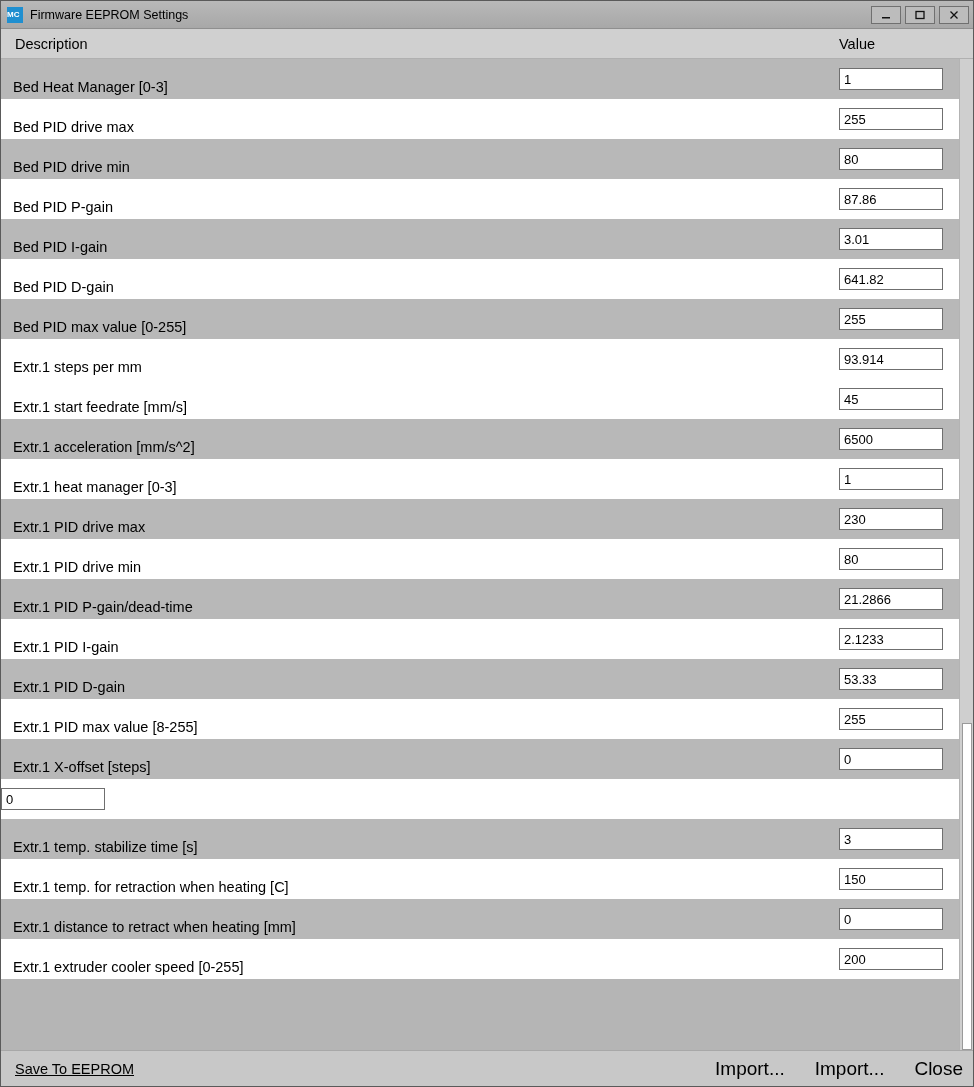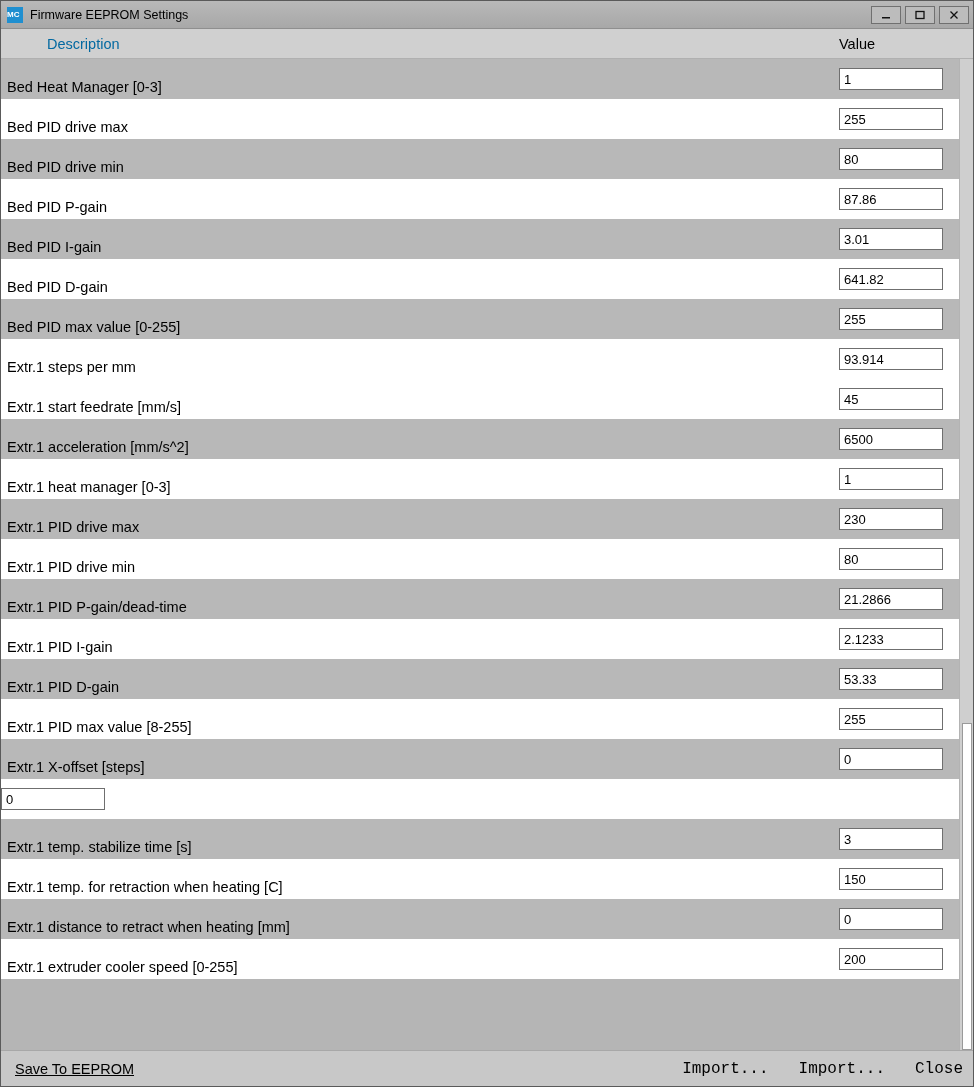--- a/index.html
+++ b/index.html
@@ -79,22 +79,21 @@
     border-bottom: 1px solid #b0b0b0;
     display: flex;
     align-items: center;
     flex: 0 0 auto;
     box-sizing: border-box;
   }
   .header-desc {
     flex: 1 1 auto;
     padding-left: 14px;
     font-size: 14.5px;
-    color: #0369a1;
-    margin-left: 32px;
+    color: #000000;
   }
   .header-value {
     width: 120px;
     font-size: 14.5px;
     color: #000;
   }
   .header-spacer {
     width: 14px;
   }
   
@@ -112,21 +111,21 @@
   .row {
     height: 40px;
     display: flex;
     align-items: center;
     box-sizing: border-box;
   }
   .row.even { background: #b8b8b8; }
   .row.odd  { background: #ffffff; }
   .row-label {
     flex: 1 1 auto;
-    padding-left: 6px;
+    padding-left: 12px;
     font-size: 14.5px;
     color: #000;
     white-space: nowrap;
     margin-top: 16px;
   }
   .row-value {
     width: 104px;
     margin-right: 16px;
     flex: 0 0 auto;
   }
@@ -173,25 +172,24 @@
     box-sizing: border-box;
     padding: 0 10px 0 14px;
   }
   .footer-left {
     font-size: 14.5px;
     color: #000;
     text-decoration: underline;
   }
   .footer-spring { flex: 1 1 auto; }
   .footer-btn {
-    font-size: 16px;
+    font-size: 19px;
     color: #000;
     margin-left: 30px;
     white-space: nowrap;
-    font-family: Liberation Mono, monospace;
   }
 </style>
 </head>
 <body>
 
 <div class="window">
 
   <div class="titlebar">
     <div class="app-icon">MC</div>
     <div class="title-text">Firmware EEPROM Settings</div>

